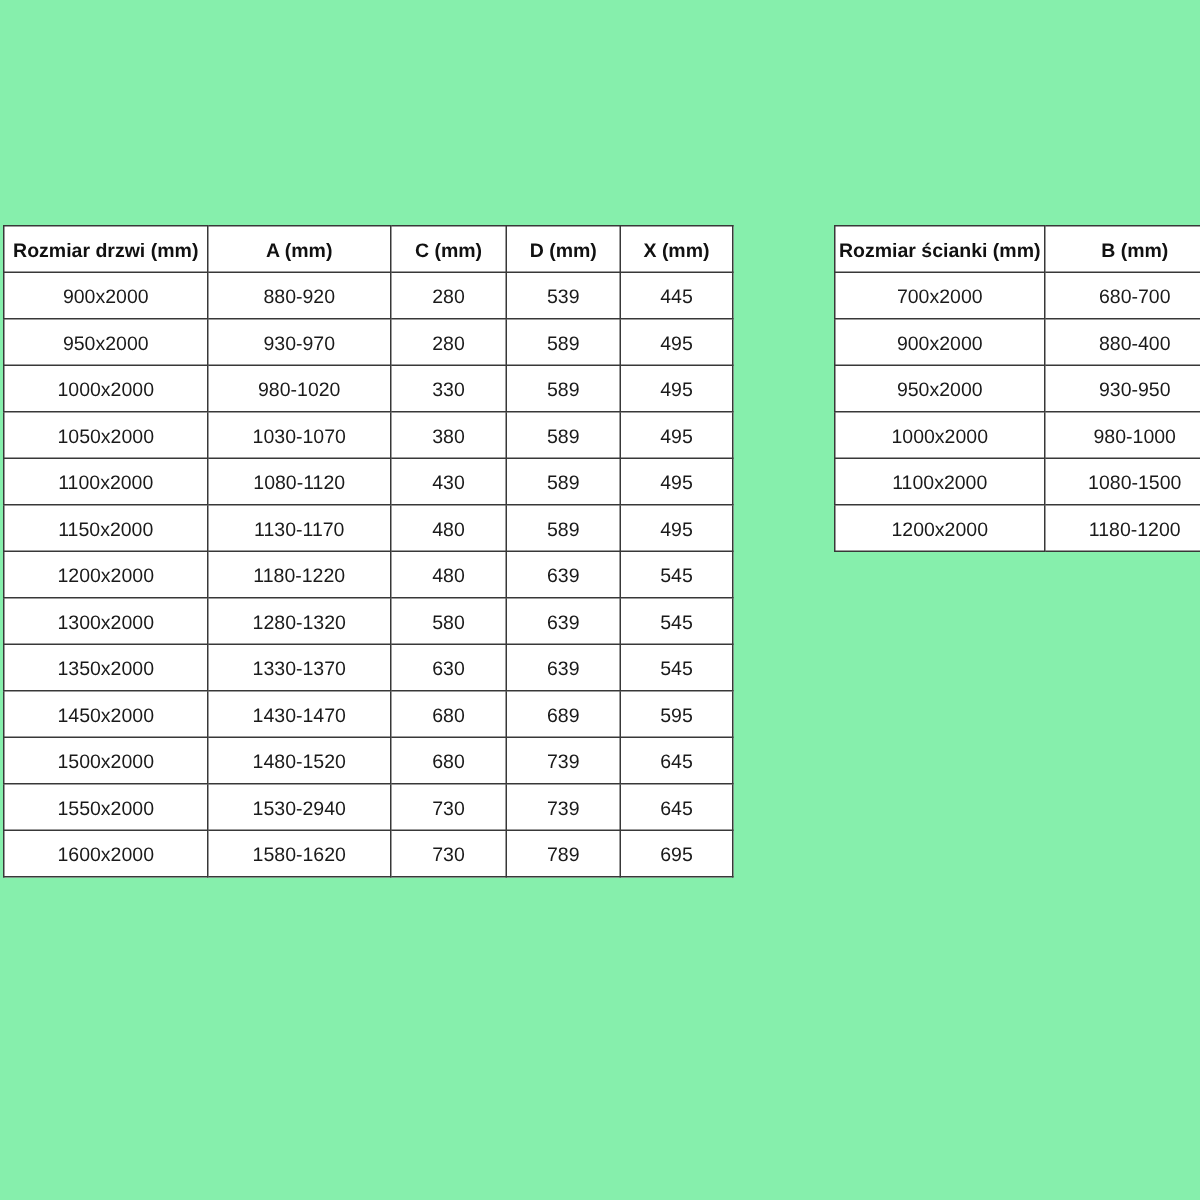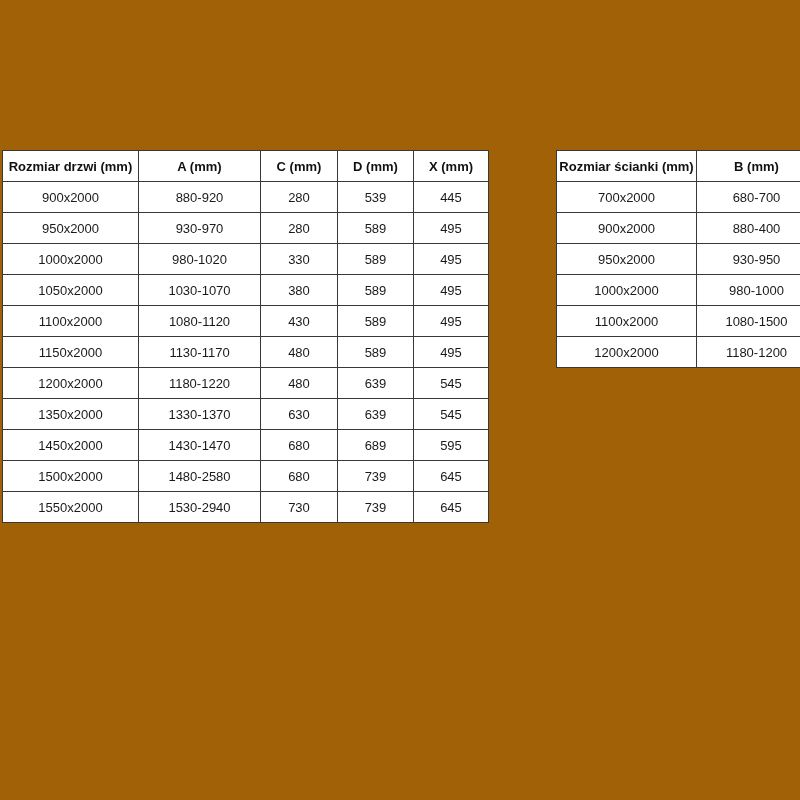--- a/index.html
+++ b/index.html
@@ -4,21 +4,21 @@
 <style>
   html, body {
     margin: 0;
     padding: 0;
     background: #ffffff;
   }
   .stage {
     position: relative;
     width: 800px;
     height: 800px;
-    background: #a16207;
+    background: #86efac;
     font-family: "Liberation Sans", sans-serif;
     color: #1a1a1a;
     overflow: hidden;
   }
   table.spec {
     position: absolute;
     border-collapse: collapse;
     table-layout: fixed;
     background: #ffffff;
   }
@@ -118,46 +118,60 @@
           <td>495</td>
         </tr>
         <tr>
           <td>1200x2000</td>
           <td>1180-1220</td>
           <td>480</td>
           <td>639</td>
           <td>545</td>
         </tr>
         <tr>
+          <td>1300x2000</td>
+          <td>1280-1320</td>
+          <td>580</td>
+          <td>639</td>
+          <td>545</td>
+        </tr>
+        <tr>
           <td>1350x2000</td>
           <td>1330-1370</td>
           <td>630</td>
           <td>639</td>
           <td>545</td>
         </tr>
         <tr>
           <td>1450x2000</td>
           <td>1430-1470</td>
           <td>680</td>
           <td>689</td>
           <td>595</td>
         </tr>
         <tr>
           <td>1500x2000</td>
-          <td>1480-2580</td>
+          <td>1480-1520</td>
           <td>680</td>
           <td>739</td>
           <td>645</td>
         </tr>
         <tr>
           <td>1550x2000</td>
           <td>1530-2940</td>
           <td>730</td>
           <td>739</td>
           <td>645</td>
+        </tr>
+        <tr>
+          <td>1600x2000</td>
+          <td>1580-1620</td>
+          <td>730</td>
+          <td>789</td>
+          <td>695</td>
         </tr>
       </tbody>
   </table>
 
   <table class="spec" id="walls-table">
     <colgroup>
       <col style="width:140px">
       <col style="width:120px">
     </colgroup>
     <thead>

